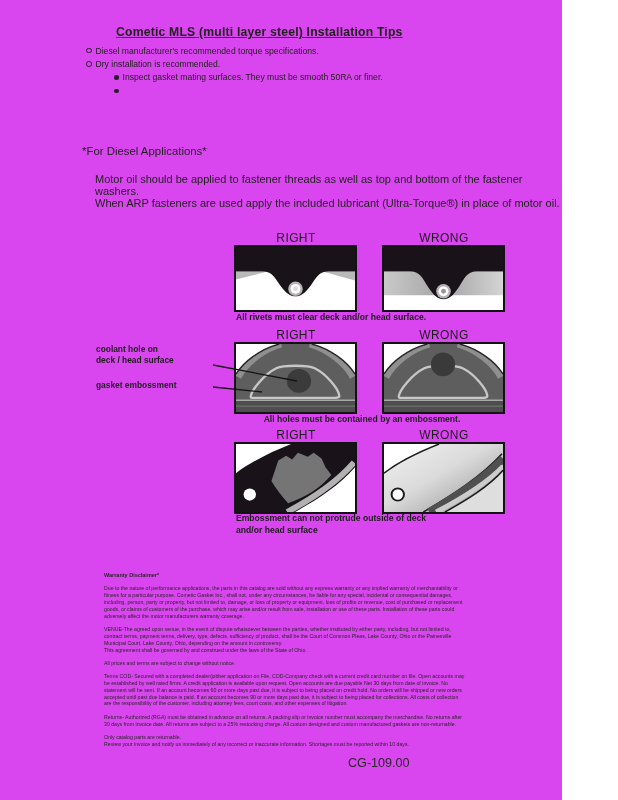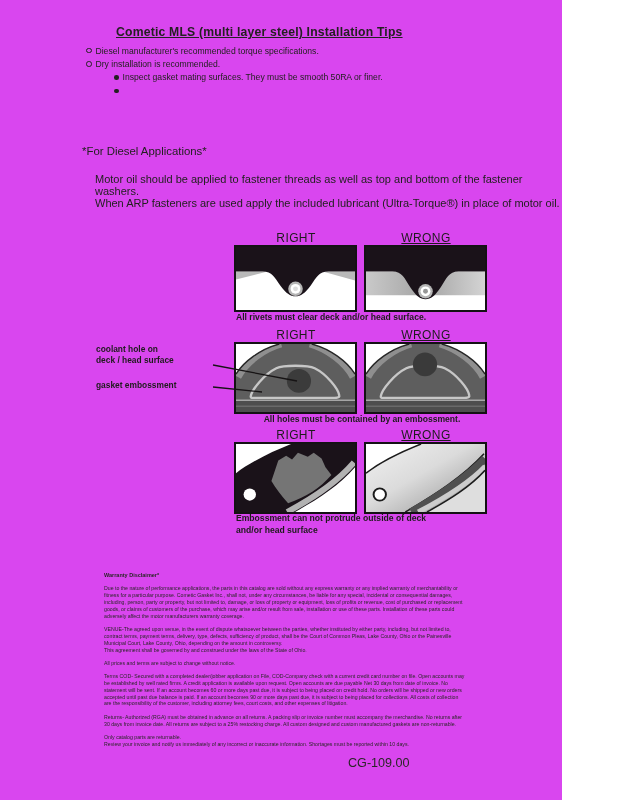--- a/index.html
+++ b/index.html
@@ -35,21 +35,21 @@
 
   .fig-label {
     width:124px; text-align:center; font-size:12px; letter-spacing:0.4px;
     color:#1e1b1c; font-weight:400;
   }
   .fig-box {
     width:119px; height:63px; border:2.5px solid #141114; background:#fff;
   }
   .fig-box svg { display:block; width:100%; height:100%; }
   .col-l { left:234px; }
-  .col-r { left:364px;text-decoration:underline; }
+  .col-r { left:382px; }
 
   .caption { font-size:8.6px; font-weight:bold; white-space:pre-line; line-height:11.6px; color:#1e1b1c; }
 
   .callout {
     width:116px; text-align:left; font-size:8.4px; font-weight:bold;
     line-height:10.6px; white-space:pre-line; color:#1e1b1c;
   }
 
   .disclaimer {
     left:104px; top:572px; width:832px;

